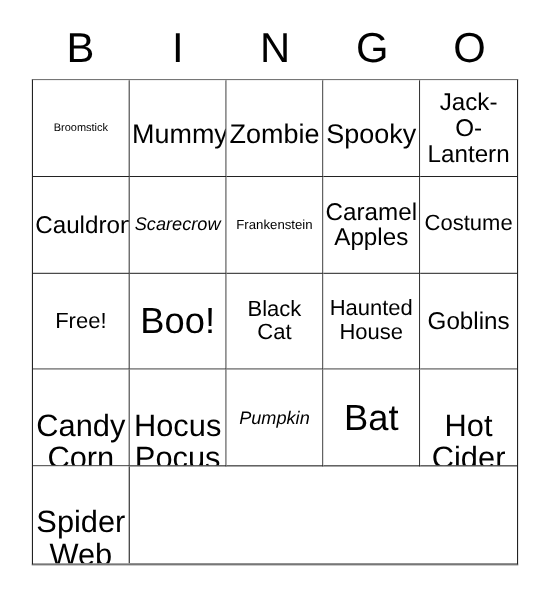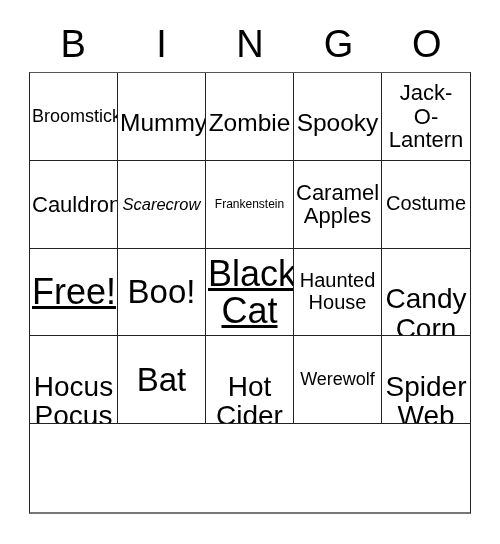--- a/index.html
+++ b/index.html
@@ -79,27 +79,27 @@
   .cell-text {
     display: block;
     width: 100%;
     line-height: 1.02;
     white-space: pre-line;
     color: #000;
   }
 
   
   .s-xs   { font-size: 12px;  line-height: 1.1; }
-  .s-sm   { font-size: 18px; line-height: 1.1; }
+  .s-sm   { font-size: 10px; line-height: 1.1; }
   .s-md   { font-size: 16.5px; line-height: 1.1; font-style: italic; }
   .s-lg   { font-size: 20px;  line-height: 1.08; }
   .s-xl   { font-size: 22px;  line-height: 1.06; }
   .s-2xl  { font-size: 24.5px; line-height: 1.05; margin-top: 12px; }
   .s-3xl  { font-size: 28px;  line-height: 1.04; margin-top: 43px; }
-  .s-4xl  { font-size: 36px;  line-height: 1.03; text-decoration: underline; }
+  .s-4xl  { font-size: 20px;  line-height: 1.03; }
   .s-5xl  { font-size: 33px;  line-height: 1.02; }
 </style>
 </head>
 <body>
 
 <div class="card">
 
   <div class="header-row">
     <div class="header-cell">B</div>
     <div class="header-cell">I</div>
@@ -150,36 +150,39 @@
       </div>
       <div class="cell">
         <span class="cell-text s-4xl">Black
 Cat</span>
       </div>
       <div class="cell">
         <span class="cell-text s-lg">Haunted
 House</span>
       </div>
       <div class="cell">
+        <span class="cell-text s-xl">Goblins</span>
+      </div>
+      <div class="cell">
         <span class="cell-text s-3xl">Candy
 Corn</span>
       </div>
       <div class="cell">
         <span class="cell-text s-3xl">Hocus
 Pocus</span>
       </div>
       <div class="cell">
+        <span class="cell-text s-md">Pumpkin</span>
+      </div>
+      <div class="cell">
         <span class="cell-text s-5xl">Bat</span>
       </div>
       <div class="cell">
         <span class="cell-text s-3xl">Hot
 Cider</span>
-      </div>
-      <div class="cell">
-        <span class="cell-text s-sm">Werewolf</span>
       </div>
       <div class="cell">
         <span class="cell-text s-3xl">Spider
 Web</span>
       </div>
     </div>
 
 </div>
 
 </body></html>

